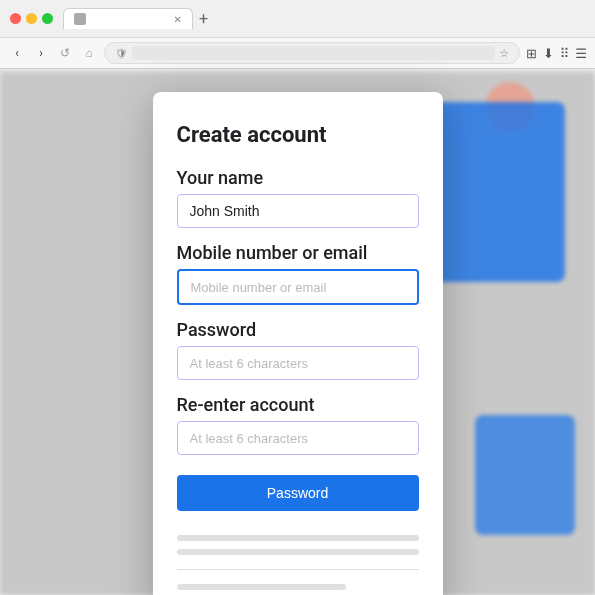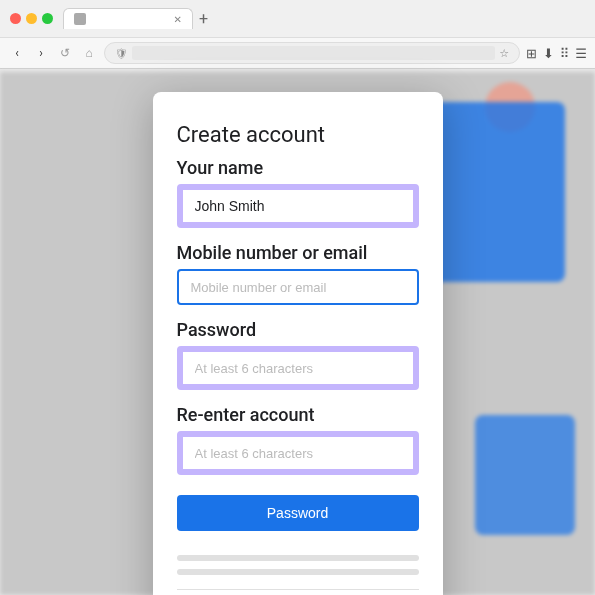--- a/index.html
+++ b/index.html
@@ -205,40 +205,40 @@
       border-radius: 8px;
       box-shadow: 0 8px 40px rgba(0,0,0,0.25);
       width: 290px;
       padding: 30px 24px 24px 24px;
       position: relative;
       z-index: 10;
     }
 
     .modal-title {
       font-size: 22px;
-      font-weight: 400;
+      font-weight: 700;
       color: #202124;
-      margin-bottom: 10px;
+      margin-bottom: 20px;
     }
 
     .form-group {
       margin-bottom: 14px;
     }
 
     .form-label {
       font-size: 18px;
       color: #202124;
       margin-bottom: 6px;
       display: block;
       font-weight: 500;
     }
 
     .form-input {
       width: 100%;
-      border: 6px solid #c4b5fd;
+      border: 1px solid #c4b5fd;
       border-radius: 4px;
       padding: 8px 12px;
       font-size: 14px;
       color: #202124;
       outline: none;
       background: #fff;
       transition: border-color 0.2s;
     }
 
     .form-input.active-focus {

